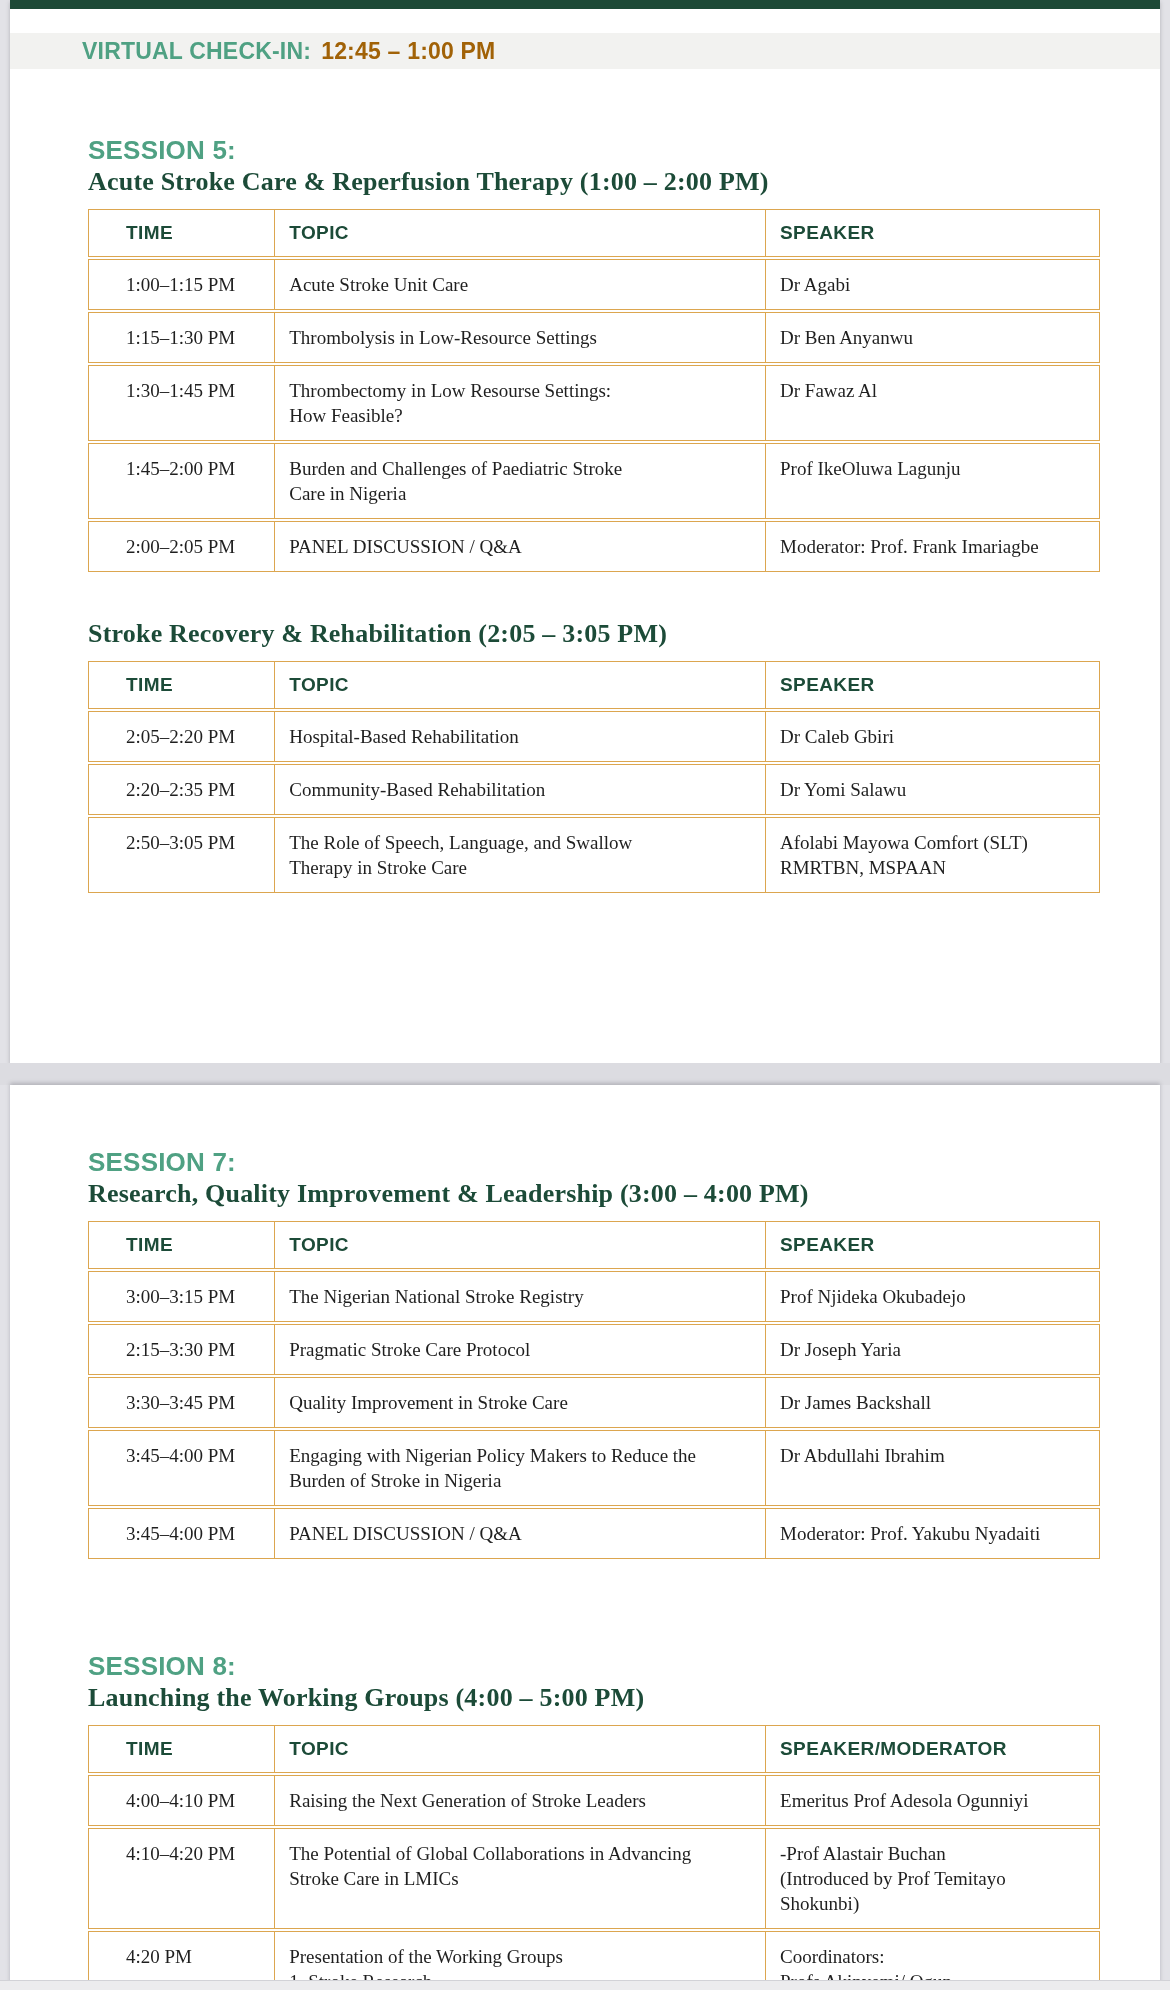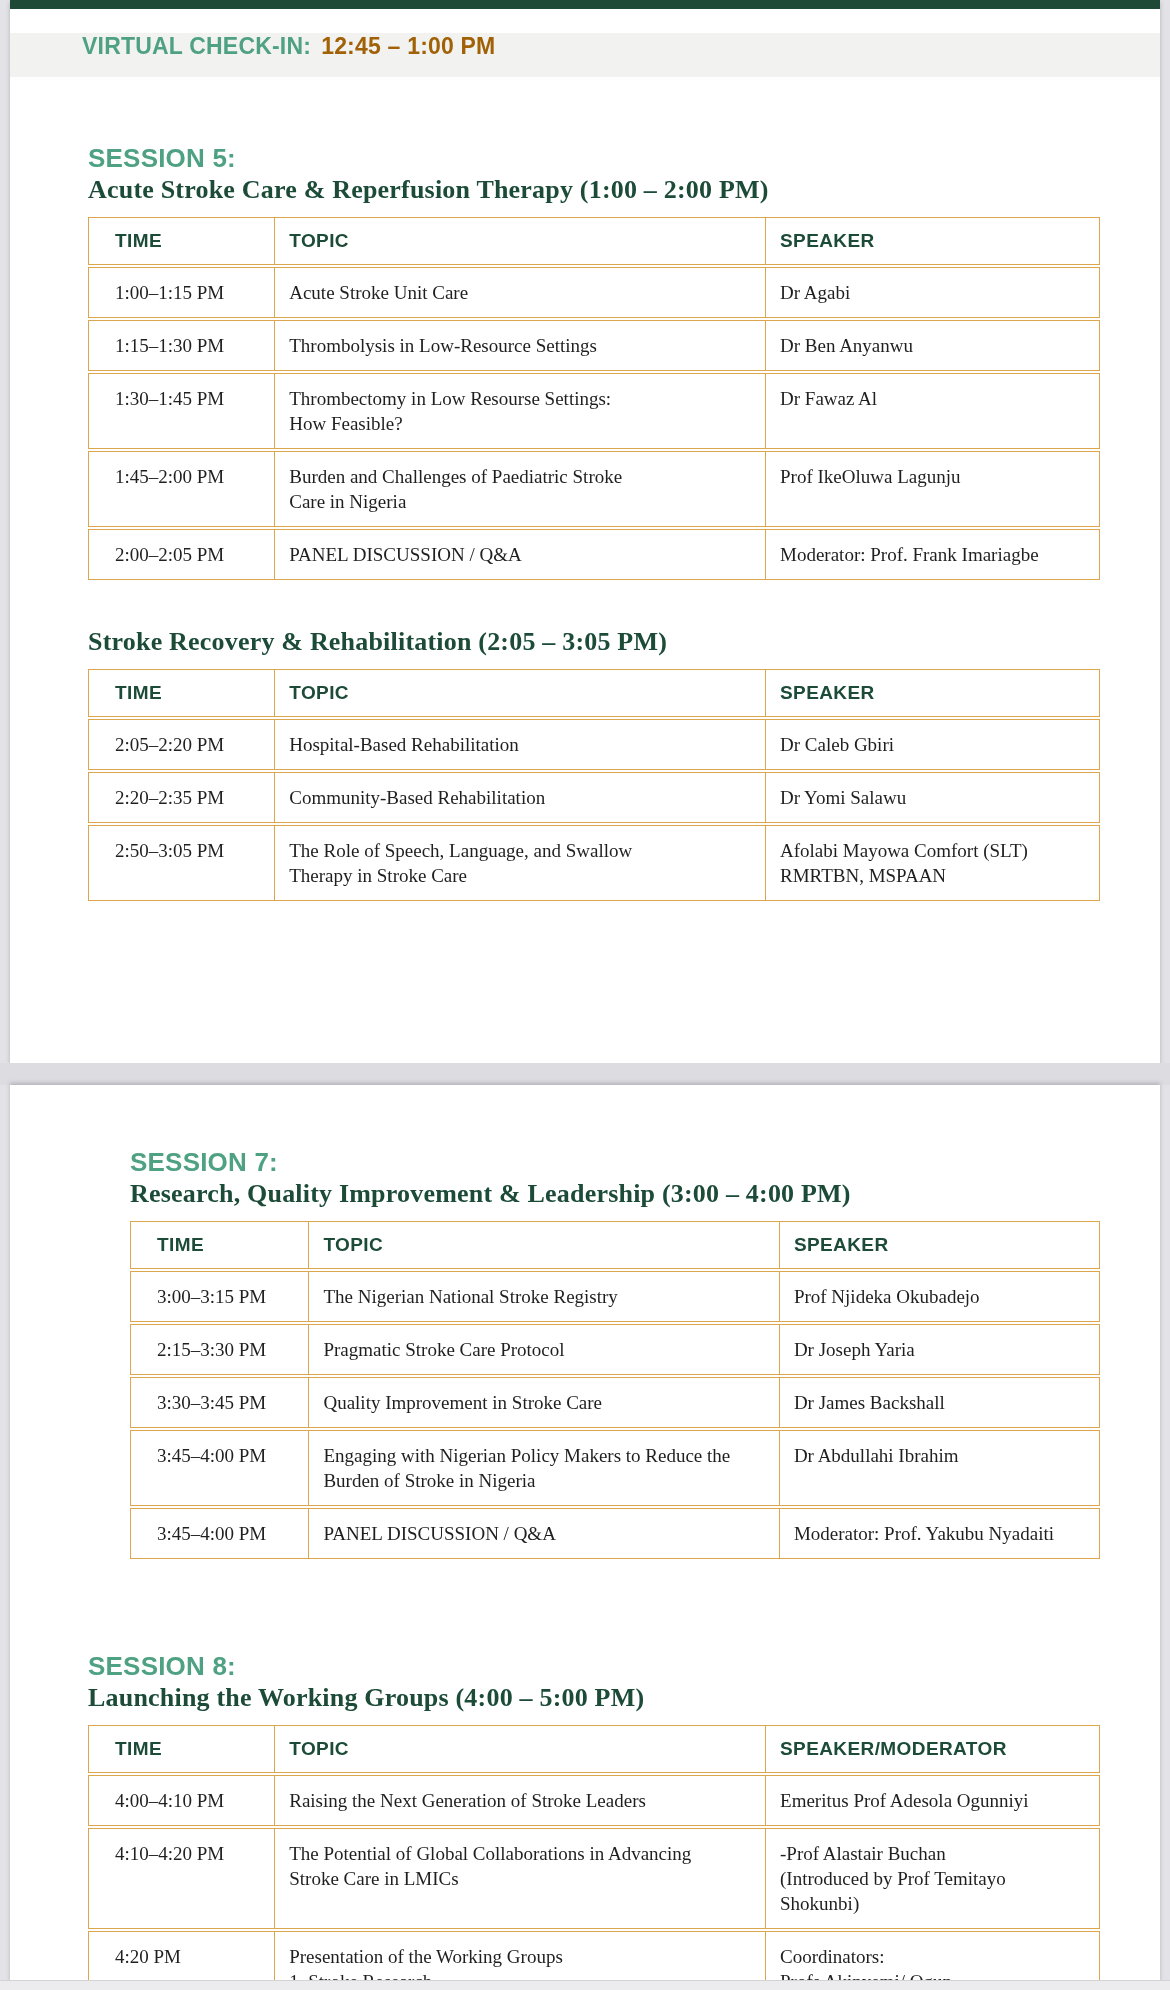--- a/index.html
+++ b/index.html
@@ -15,34 +15,34 @@
     left: 10px;
     width: 1150px;
     background: #ffffff;
   }
   .page-1 { top: 0; height: 1063px; box-shadow: 0 2px 4px rgba(80,80,90,.35); }
   .page-2 { top: 1085px; height: 920px; box-shadow: 0 -2px 4px rgba(80,80,90,.3); }
   .page-gap { position: absolute; top: 1063px; left: 0; width: 1170px; height: 22px; background: #dcdce1; }
   .accent-bar { width: 100%; height: 9px; background: #1d4936; }
   .checkin {
     margin-top: 24px;
-    height: 44px;
+    height: 36px;
     background: #f2f2f0;
-    display: flex; align-items: flex-start;
+    display: flex; align-items: center;
     padding-left: 72px;
     font-size: 23px; font-weight: 700;
     letter-spacing: .2px;
   }
   .checkin .lbl { color: #4fa183; margin-right: 10px; }
   .checkin .tm  { color: #a16207; }
   .content { padding: 0 60px 0 78px; }
   .session { margin: 0; }
   .s5 { margin-top: 66px; }
   .s6 { margin-top: 44px; }
-  .s7 { padding-top: 62px; margin-left: 42px; }
+  .s7 { padding-top: 62px; }
   .s8 { margin-top: 90px; }
   .s-label {
     color: #4fa183; font-size: 26px; font-weight: 700;
     line-height: 31px; letter-spacing: .2px;
   }
   .s-title {
     color: #1c4b38; font-size: 26px; font-weight: 700;
     line-height: 31px; letter-spacing: .2px; font-family: Liberation Serif, serif;
   }
   table.schedule {
@@ -64,21 +64,21 @@
     color: #1c4b38; font-size: 19px; font-weight: 700;
     letter-spacing: .4px;
     padding: 12px 10px 12px 14px; line-height: 22px;
   }
   .schedule td {
     font-family: "Liberation Serif", serif;
     color: #1f1f1f; font-size: 19px; line-height: 25px;
     padding: 12px 10px 12px 14px;
     white-space: pre-line;
   }
-  .schedule th.c-time, .schedule td.c-time { padding-left: 26px; }
+  .schedule th.c-time, .schedule td.c-time { padding-left: 37px; }
   .col-time { width: 18.5%; }
   .col-topic { width: 48.5%; }
   .col-speaker { width: 33%; }
   .viewport-bottom-bar {
     position: absolute; left: 0; top: 1980px;
     width: 1170px; height: 10px;
     background: #ececee;
     border-top: 1px solid #d2d2d7;
   }
 </style>

